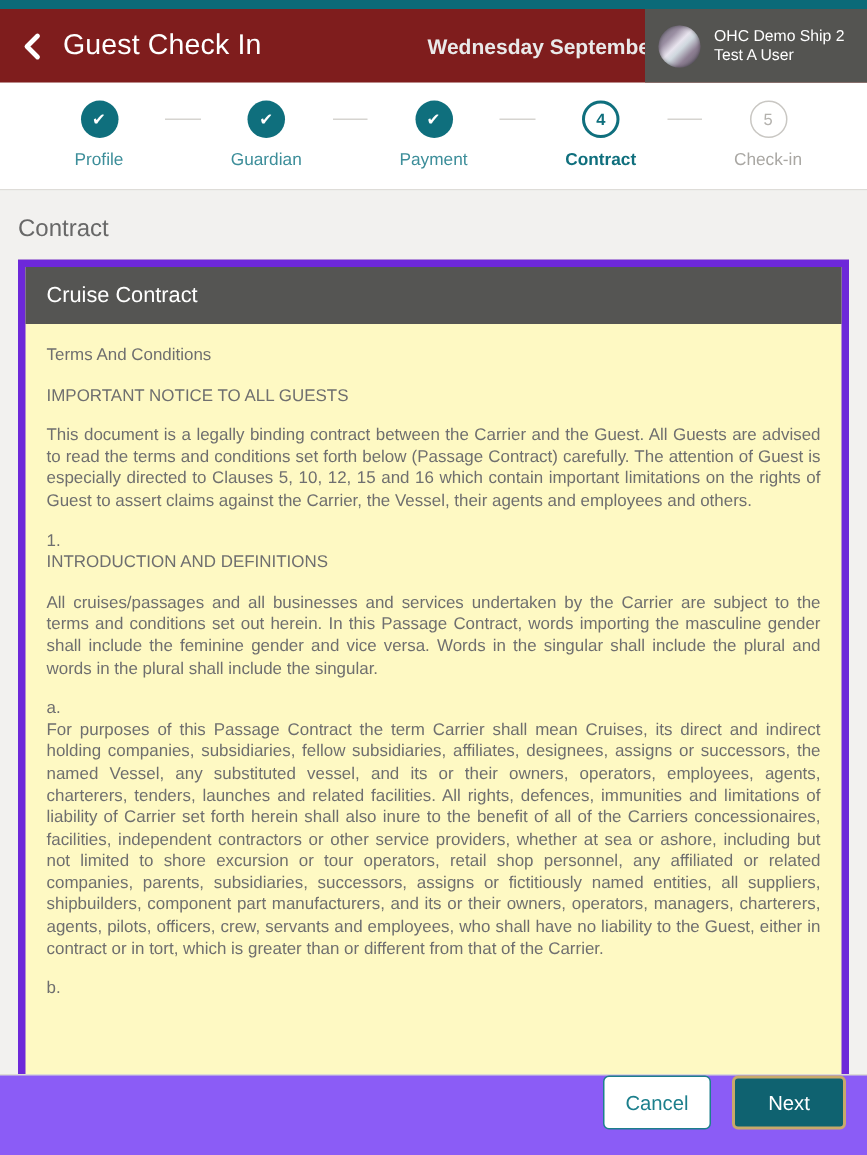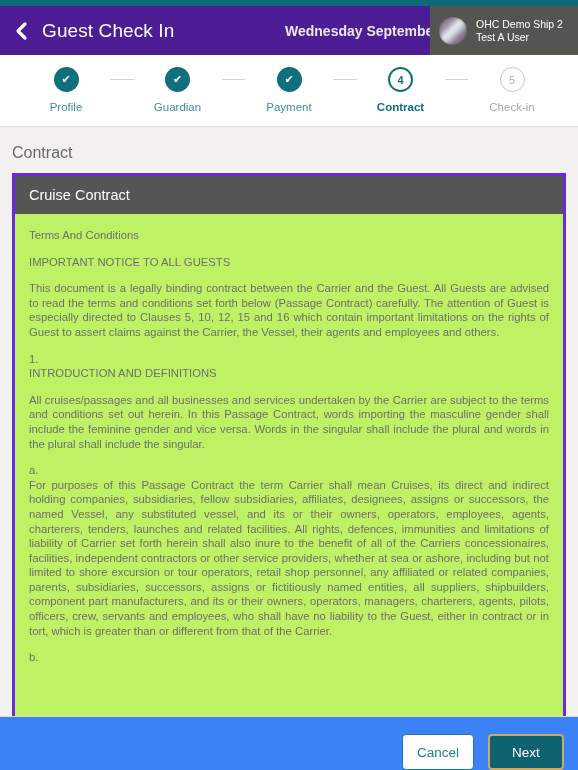--- a/index.html
+++ b/index.html
@@ -27,21 +27,21 @@
   .top-strip {
     height: 6px;
     background: #0b6a78;
     flex: 0 0 auto;
   }
 
   
   .header {
     height: 49px;
     flex: 0 0 auto;
-    background: #4c1d95;
+    background: #7f1d1d;
     display: flex;
     align-items: center;
     position: relative;
   }
   .back-btn {
     width: 42px;
     height: 49px;
     display: flex;
     align-items: center;
     justify-content: center;
@@ -164,22 +164,22 @@
     padding: 0 12px;
     box-sizing: border-box;
     overflow: hidden;
   }
   .page-title {
     font-size: 16px;
     color: #686868;
     padding: 17px 0 11px 0;
   }
   .card {
-    background: #bef264;
-    border: 3px solid #6d28d9;
+    background: #fef9c3;
+    border: 5px solid #6d28d9;
     box-sizing: border-box;
   }
   .card-header {
     background: #555553;
     color: #ffffff;
     font-size: 14.5px;
     padding: 11px 14px;
   }
   .card-body {
     padding: 14px 14px 10px 14px;
@@ -197,24 +197,24 @@
   .card-body p.tight { margin-bottom: 0; }
   .card-body p.nojust { text-align: left; }
 
   
   .footer {
     position: absolute;
     left: 0;
     right: 0;
     bottom: 0;
     height: 54px;
-    background: #3b82f6;
+    background: #8b5cf6;
     border-top: 1px solid #dcdad6;
     display: flex;
-    align-items: flex-end;
+    align-items: flex-start;
     justify-content: flex-end;
     padding-right: 14px;
     box-sizing: border-box;
     z-index: 5;
   }
   .btn {
     font-size: 13.5px;
     border-radius: 4px;
     cursor: pointer;
     box-sizing: border-box;

